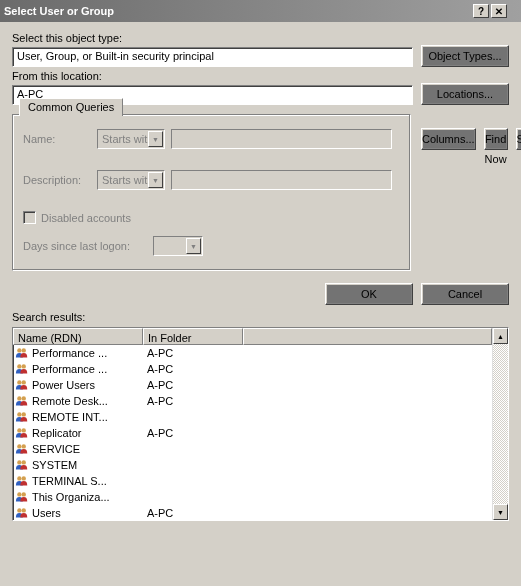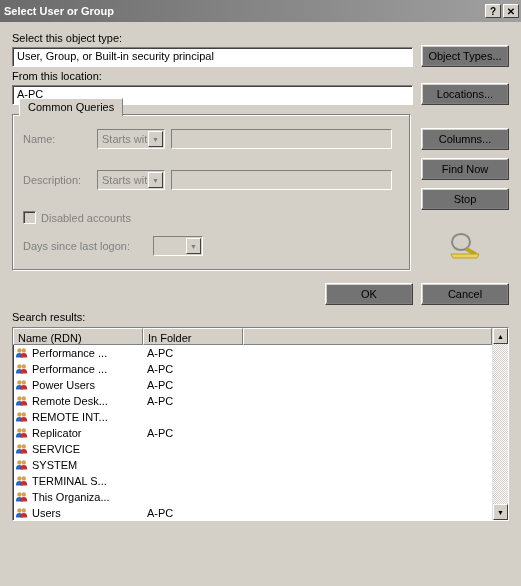--- a/index.html
+++ b/index.html
@@ -1,30 +1,30 @@
 <!DOCTYPE html>
 <html><head>
 <meta charset="utf-8">
 <style>
 * { box-sizing: border-box; font-family: Tahoma, sans-serif; font-size: 11px; }
 body { margin: 0; background: #d4d0c8; width: 521px; height: 586px; overflow: hidden; }
-.titlebar { background: linear-gradient(to right, #6b6b6b, #a0a0a0); height: 22px; display: flex; align-items: center; padding: 0 2px 0 4px; color: #fff; font-weight: bold; }
+.titlebar { background: linear-gradient(to right, #6b6b6b, #a0a0a0); height: 22px; display: flex; align-items: center; padding: 0 14px 0 4px; color: #fff; font-weight: bold; }
 .titlebar .title { flex: 1; }
 .titlebar .btn { width: 16px; height: 14px; background: #d4d0c8; border: 1px solid #fff; border-right-color: #404040; border-bottom-color: #404040; margin-left: 2px; display: flex; align-items: center; justify-content: center; color: #000; font-size: 10px; font-family: Arial; }
 .dialog-body { padding: 10px 12px 8px 12px; }
 .label { margin-bottom: 3px; color: #000; }
 .textbox { width: 100%; height: 20px; background: #fff; border: 1px solid #808080; border-right-color: #fff; border-bottom-color: #fff; padding: 2px 4px; box-shadow: inset 1px 1px 0 #404040; }
 .row { display: flex; align-items: flex-end; gap: 8px; margin-bottom: 3px; }
 .row .left { flex: 1; }
 .winbtn { width: 88px; height: 22px; background: #737373; border: 1px solid #fff; border-right-color: #404040; border-bottom-color: #404040; box-shadow: inset -1px -1px 0 #808080, inset 1px 1px 0 #d4d0c8; text-align: center; line-height: 20px; cursor: pointer; }
 .fieldset { border: 1px solid #808080; border-right-color: #fff; border-bottom-color: #fff; box-shadow: inset -1px -1px 0 #808080, inset 1px 1px 0 #fff; padding: 14px 18px 10px 10px; position: relative; margin-top: 6px; }
 .tab { position: absolute; top: -17px; left: 6px; background: #d4d0c8; border: 1px solid #fff; border-bottom: none; border-right-color: #808080; padding: 2px 8px; height: 18px; }
 .main-area { display: flex; gap: 10px; }
 .queries { flex: 1; }
-.side-btns { width: 88px; display: flex; flex-direction: column; gap: 8px; padding-top: 20px; }
+.side-btns { width: 88px; display: flex; flex-direction: row; gap: 8px; padding-top: 20px; }
 .qrow { display: flex; align-items: center; margin-bottom: 21px; }
 .qrow .ql { width: 74px; color: #808080; }
 .combo { width: 68px; height: 20px; background: #d4d0c8; border: 1px solid #fff; border-top-color: #808080; border-left-color: #808080; display: flex; align-items: center; padding: 0 2px 0 4px; color: #808080; position: relative; }
 .combo .arrow { position: absolute; right: 1px; top: 1px; width: 15px; height: 16px; background: #d4d0c8; border: 1px solid #fff; border-right-color: #404040; border-bottom-color: #404040; display: flex; align-items: center; justify-content: center; font-size: 7px; color: #808080; }
 .qinput { flex: 1; height: 20px; background: #d4d0c8; border: 1px solid #808080; border-right-color: #fff; border-bottom-color: #fff; margin-left: 6px; }
 .chk { display: flex; align-items: center; margin-bottom: 6px; color: #808080; }
 .chk .box { width: 13px; height: 13px; background: #d4d0c8; border: 1px solid #808080; border-right-color: #fff; border-bottom-color: #fff; box-shadow: inset 1px 1px 0 #404040; margin-right: 5px; }
 .magnifier { margin-top: 12px; align-self: center; }
 .bottom-btns { display: flex; justify-content: flex-end; gap: 8px; margin: 12px 0 6px 0; }
 .results-label { margin-bottom: 4px; }

